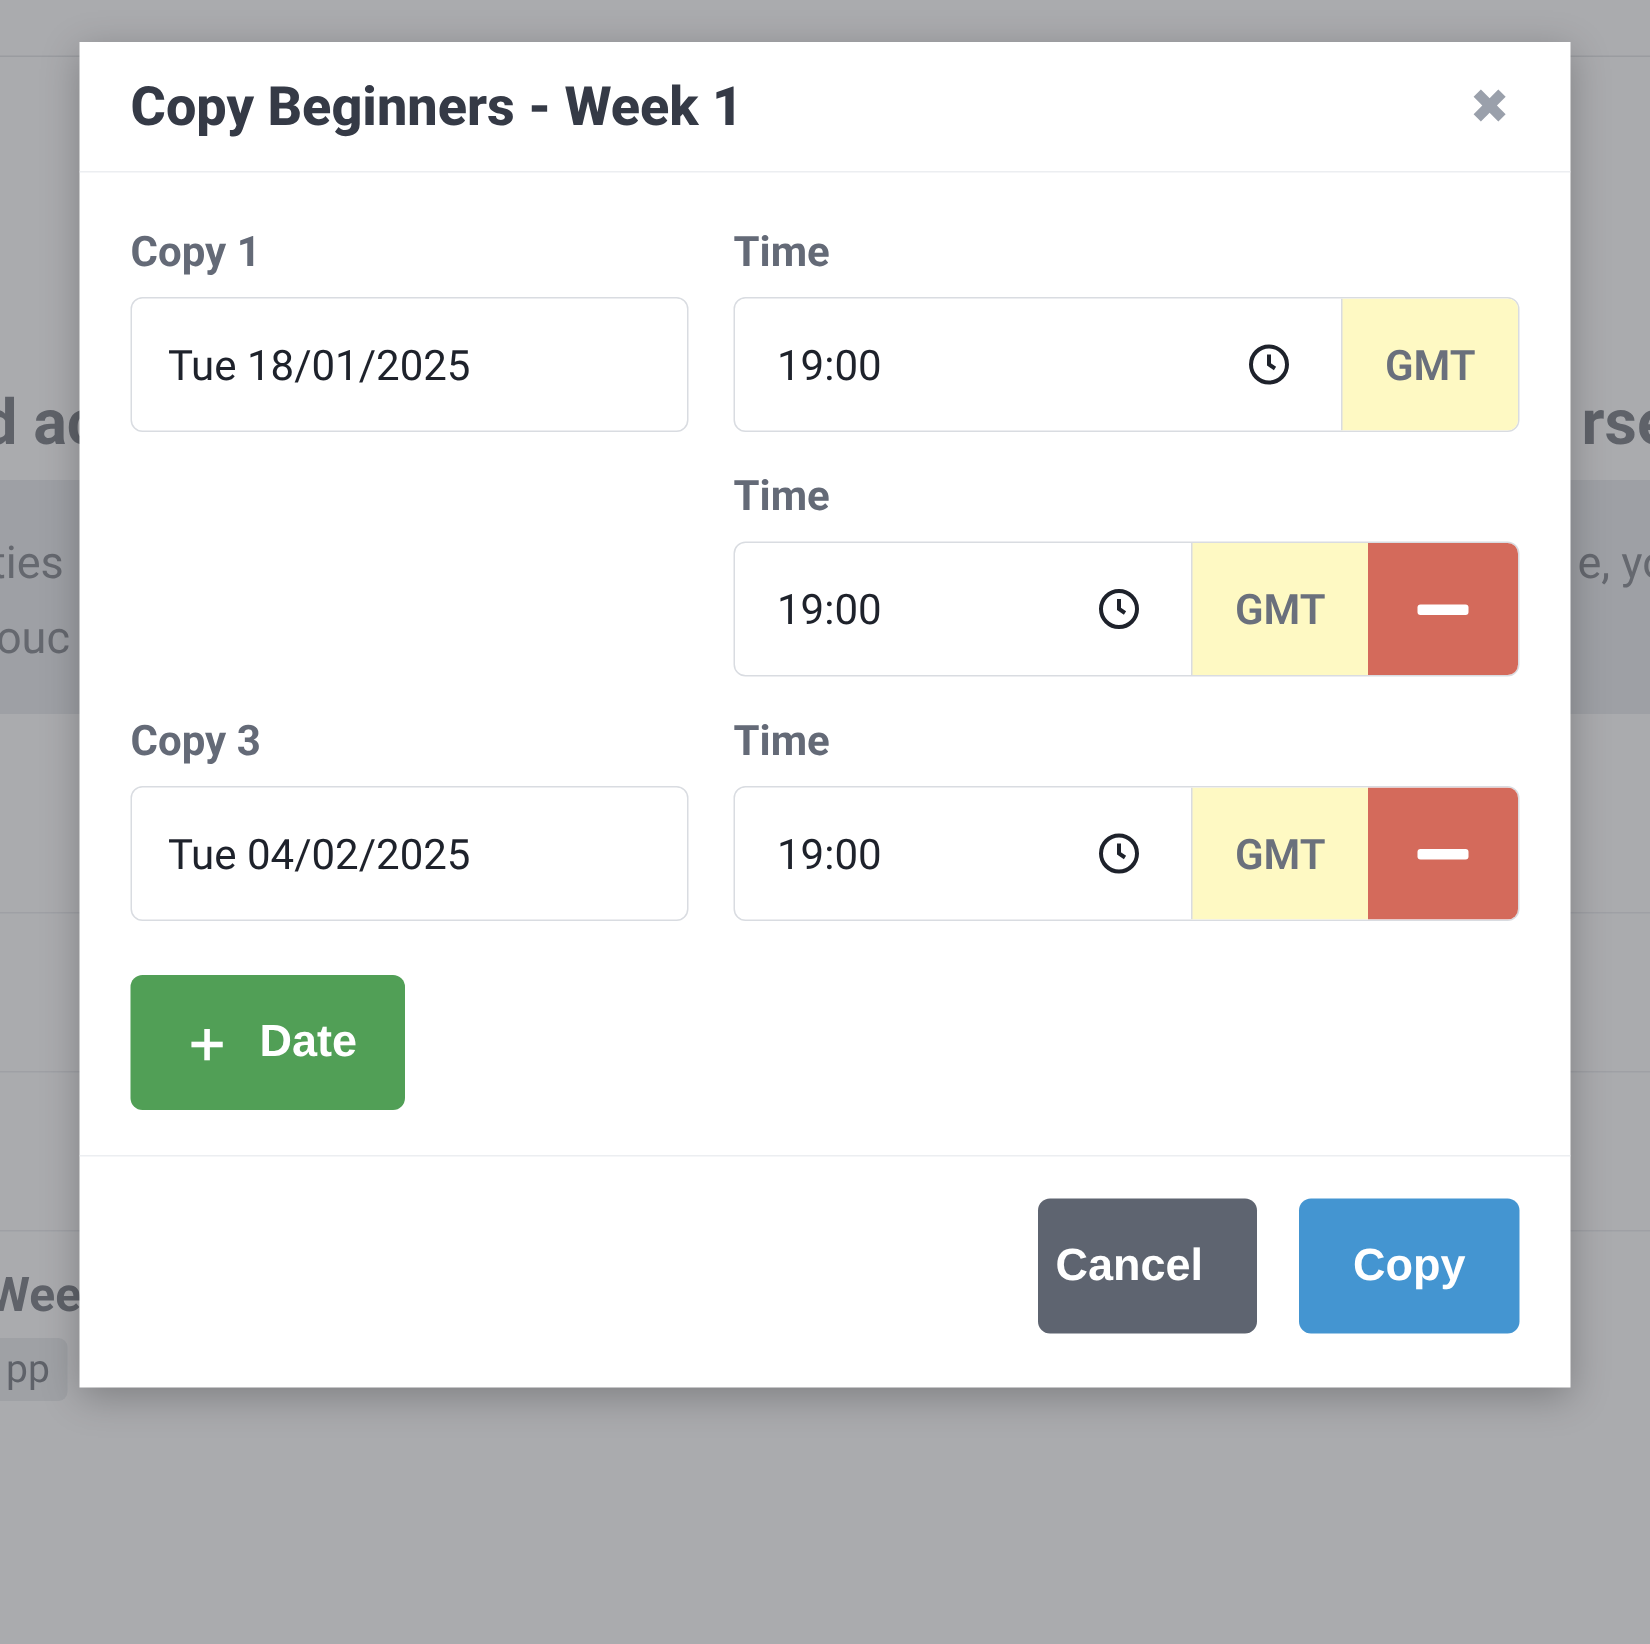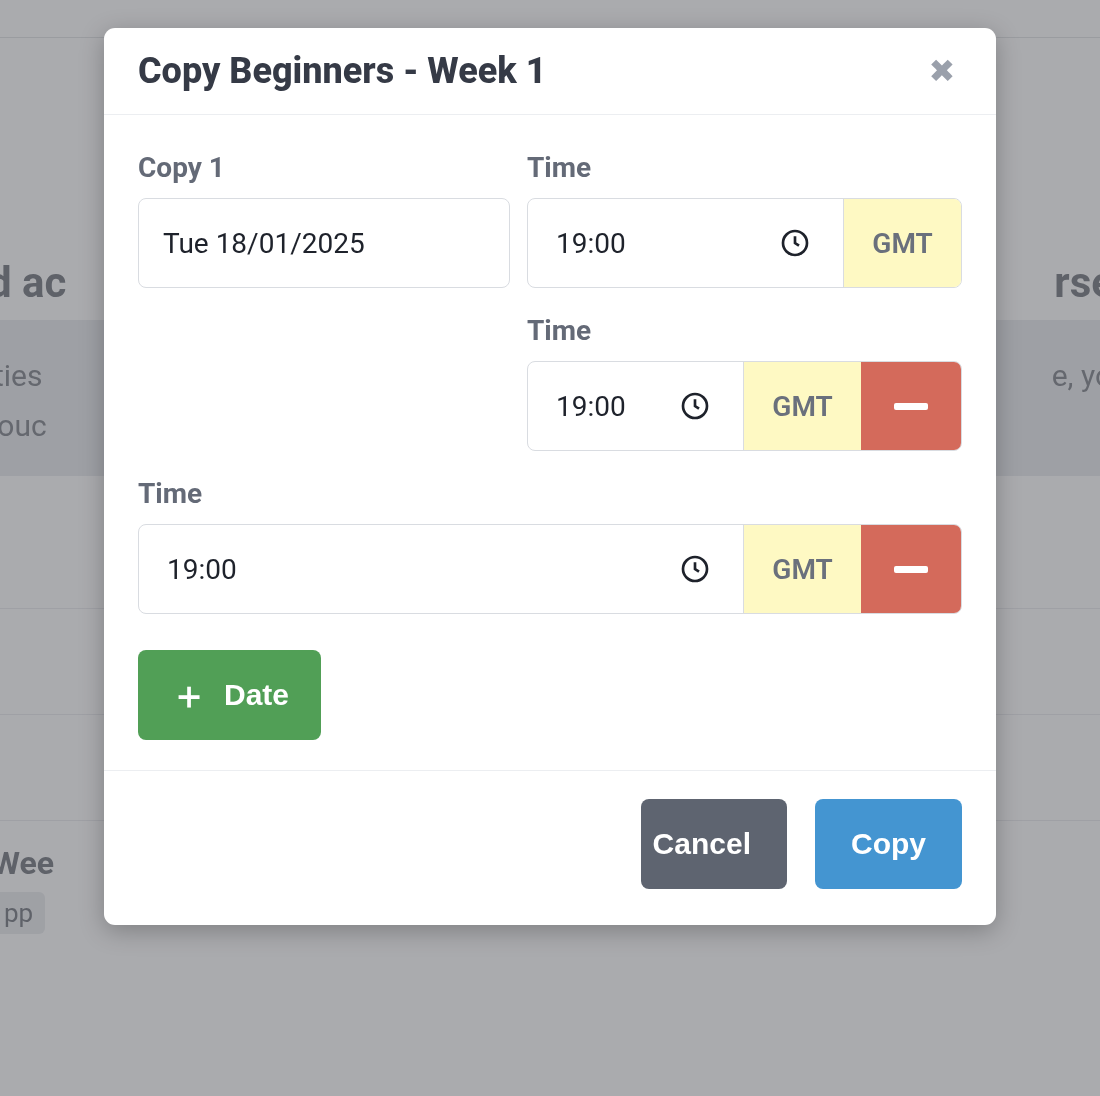--- a/index.html
+++ b/index.html
@@ -54,24 +54,24 @@
     border-bottom:1px solid #d6d8db;
   }
 
   
   .overlay {
     position:absolute; inset:0;
     background:rgba(118,120,124,0.62);
     display:flex; align-items:flex-start; justify-content:center;
   }
   .modal {
-    width:892px;
+    width:994px;
     margin-top:28px;
     background:#fff;
-    border-radius:11px;
+    border-radius:0;
     box-shadow: 0 6px 24px rgba(0,0,0,0.25);
     overflow:hidden;
     max-height: calc(100% - 28px);
   }
   .modal-header {
     display:flex; align-items:center; justify-content:space-between;
     padding:22px 34px 22px 34px;
     border-bottom:1px solid #eceef1;
   }
   .modal-title {
@@ -80,21 +80,21 @@
   .close-btn {
     font-size:32px; color:#9aa0ab; cursor:pointer;
     width:40px; text-align:center;
     line-height:1;
   }
 
   .modal-body {
     padding: 10px 34px 30px 34px;
   }
 
-  .row { display:flex; gap:17px; margin-top:26px; }
+  .row { display:flex; gap:30px; margin-top:26px; }
   .col { display:flex; flex-direction:column; }
   .col-date { width:372px; }
   .col-time { flex:1; }
 
   .field-label {
     font-size:28px; font-weight:700; color:#646a77; margin-bottom:14px;
   }
 
   .input, .time-group {
     height:90px;
@@ -233,20 +233,26 @@
             <div class="tz-box">GMT</div>
             <div class="remove-btn">
               <div class="minus"></div>
             </div>
           </div>
         </div>
       </div>
 
       
       <div class="row">
+        <div class="col col-date">
+          <div class="field-label">Copy 3</div>
+          <div class="input">
+            <span>Tue 04/02/2025</span>
+          </div>
+        </div>
         <div class="col col-time">
           <div class="field-label">Time</div>
           <div class="time-group">
             <div class="time-field">
               <span class="time-value">19:00</span>
               <span class="clock-icon">
                 <svg viewBox="0 0 24 24" fill="none" stroke="#1e222b" stroke-width="2">
                     <circle cx="12" cy="12" r="9"></circle>
                     <path d="M12 7v5l3 2"></path>
                   </svg>

